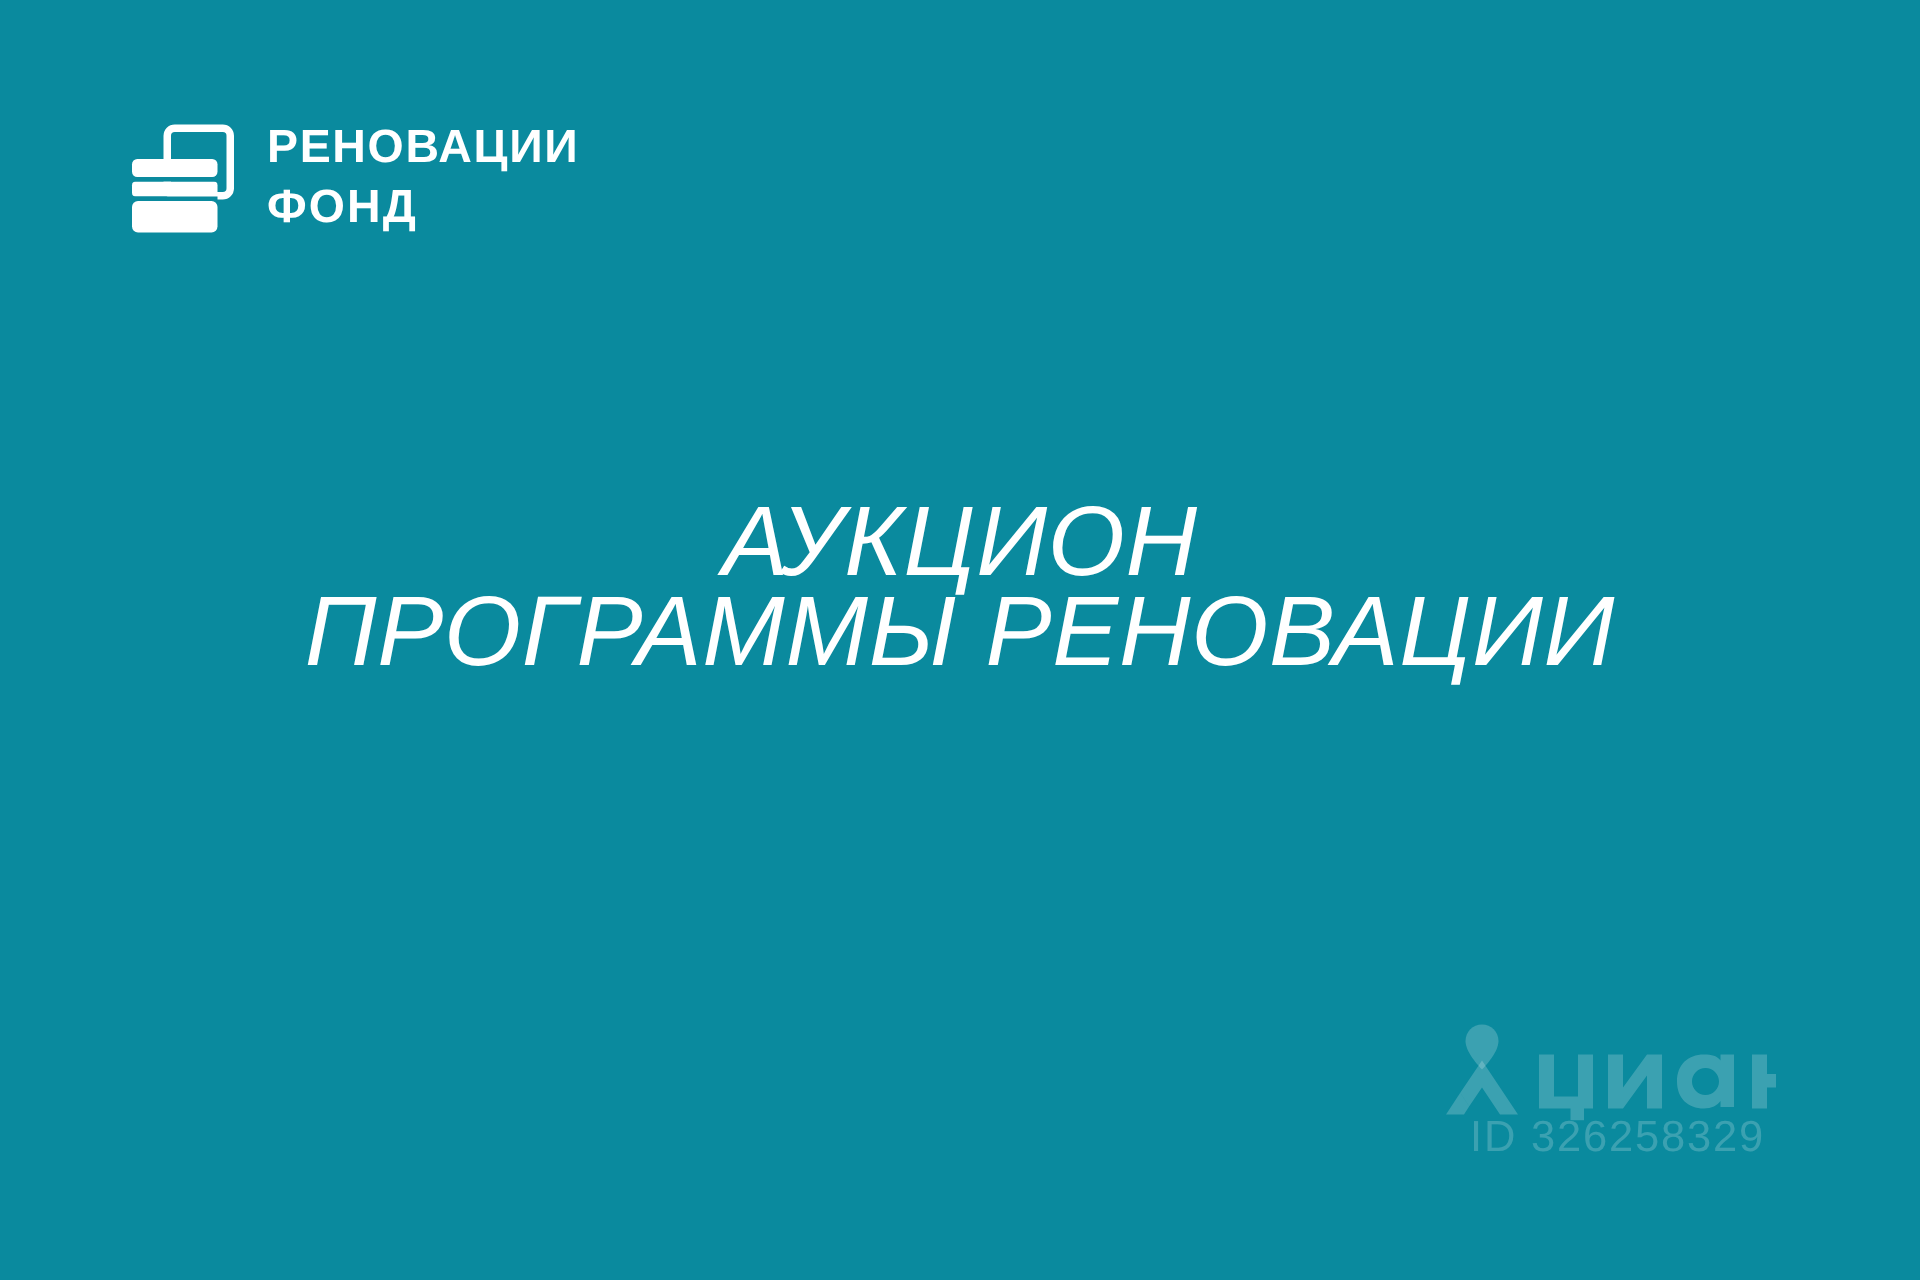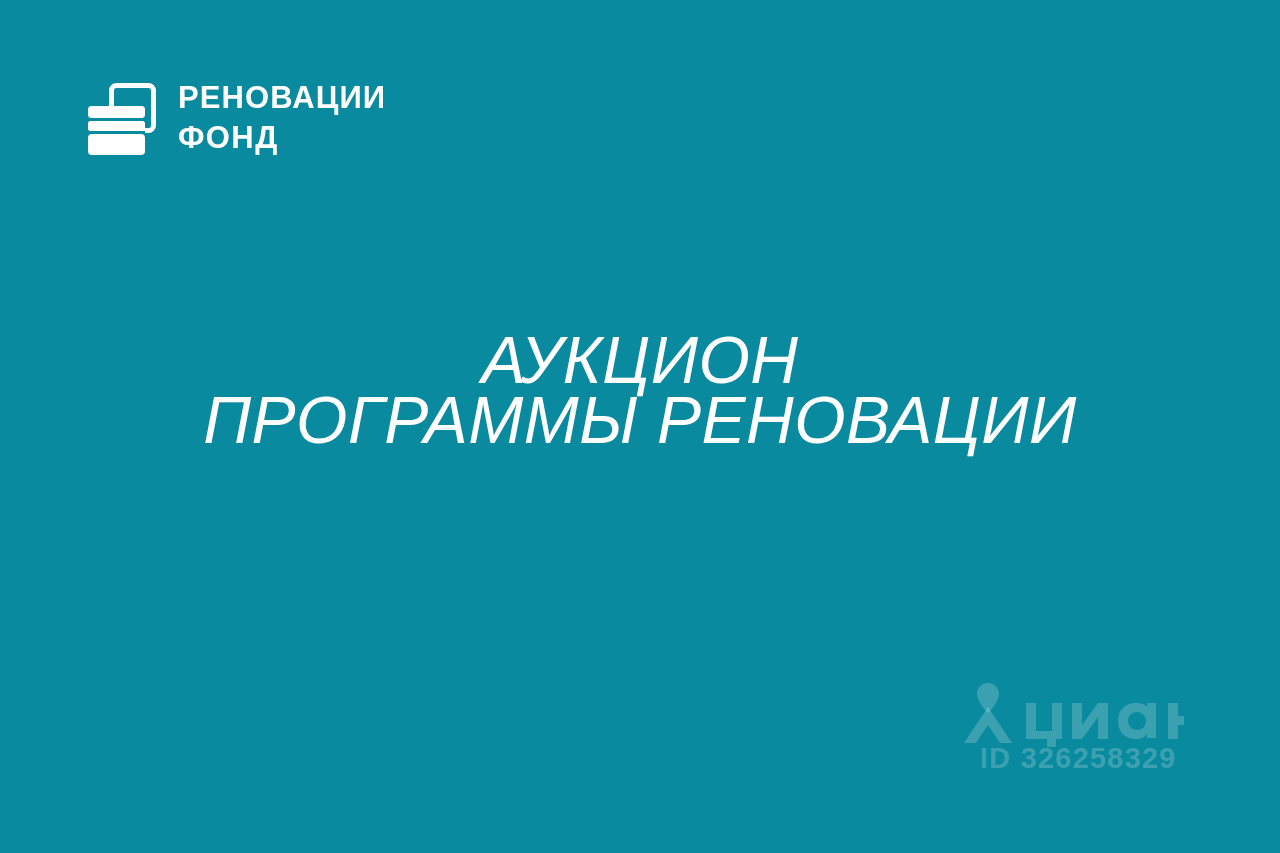--- a/index.html
+++ b/index.html
@@ -95,21 +95,21 @@
     top: 0;
     width: 230px;
     height: 66px;
   }
 
   .wm-id {
     position: absolute;
     left: 26px;
     top: 60px;
     color: rgba(255, 255, 255, 0.20);
-    font-weight: 700;
+    font-weight: 400;
     font-size: 29px;
     line-height: 34px;
     letter-spacing: 1.2px;
     white-space: nowrap;
   }
 </style>
 </head>
 <body>
 
 <div class="stage">

